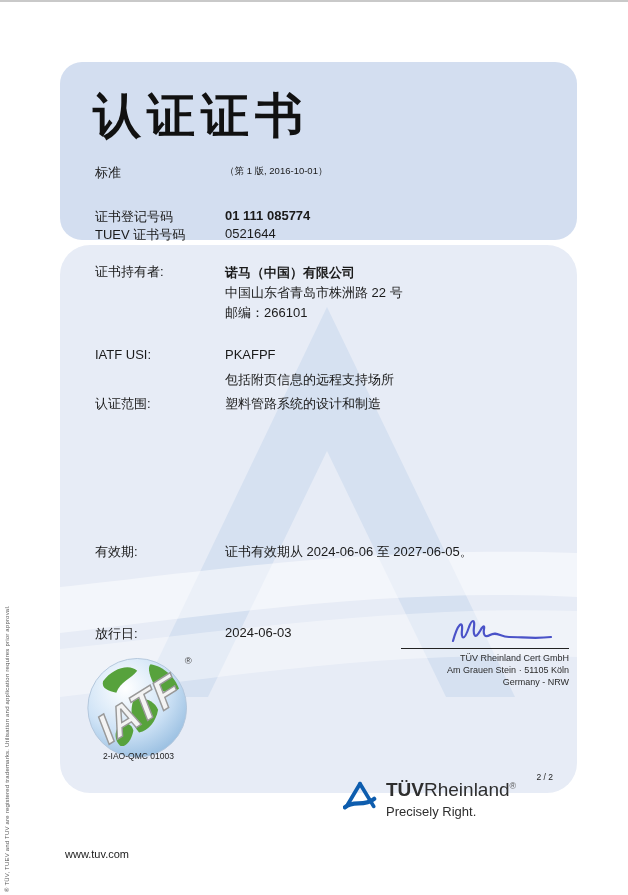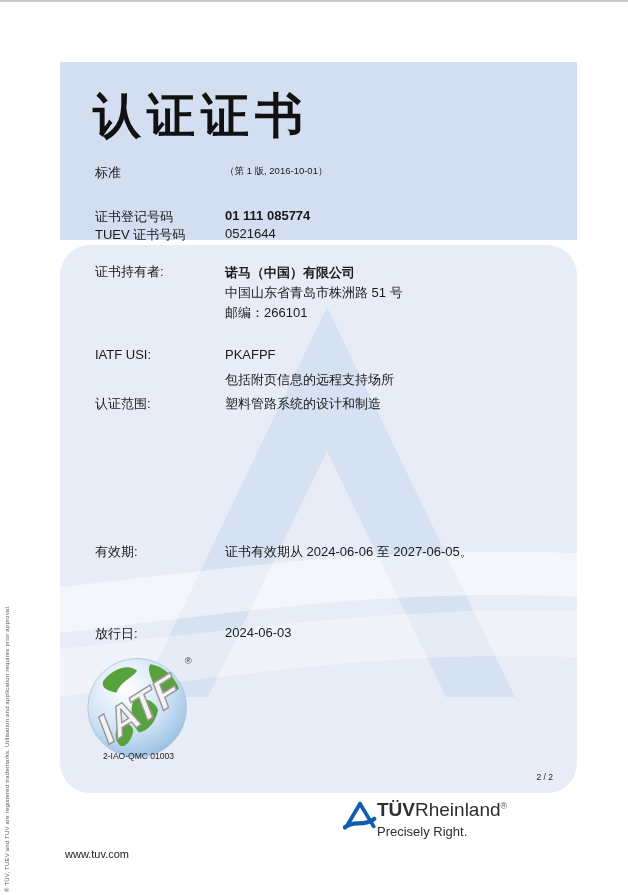--- a/index.html
+++ b/index.html
@@ -10,20 +10,21 @@
   .top-edge{position:absolute;left:0;top:0;width:628px;height:2px;background:#c9c9c9;}
   .side-note{
     position:absolute;left:4px;top:892px;width:345px;
     transform:rotate(-90deg);transform-origin:0 0;
     font-size:6px;color:#555;letter-spacing:.2px;white-space:nowrap;
   }
   
   .card-header{
     position:absolute;left:60px;top:62px;width:517px;height:178px;
     background:#d3def0;
+    border-radius:22px;
   }
   .card-body{
     position:absolute;left:60px;top:245px;width:517px;height:548px;
     background:#e7ecf6;
     border-radius:30px;
   }
   .title{
     position:absolute;left:33px;top:22px;margin:0;
     font-size:48px;font-weight:bold;letter-spacing:6px;color:#111;
   }
@@ -41,21 +42,21 @@
   .sig-block{position:absolute;right:8px;top:370px;width:172px;text-align:right;}
   .sig-svg{display:block;margin-left:auto;margin-right:2px;}
   .sig-line{border:none;border-top:1.4px solid #222;margin:1px 0 3px 0;width:168px;margin-left:auto;}
   .issuer-line{font-size:9px;line-height:1.35;color:#2b2b2b;}
   
   .iatf-logo{position:absolute;left:22px;top:404px;}
   .iatf-code{position:absolute;left:43px;top:506px;font-size:8.5px;color:#222;}
   .page-number{position:absolute;right:24px;top:527px;font-size:8.5px;color:#222;}
   
   .footer-website{position:absolute;left:65px;top:848px;font-size:11px;color:#1a1a1a;}
-  .footer-brand{position:absolute;left:343px;top:800px;display:flex;align-items:flex-start;justify-content:space-between;}
+  .footer-brand{position:absolute;left:343px;top:780px;display:flex;align-items:flex-start;gap:9px;justify-content:space-between;}
   .brand-text-col{display:flex;flex-direction:column;}
   .brand-line{font-size:19px;line-height:1.1;color:#2e2e2e;white-space:nowrap;}
   .brand-line .tuv{font-weight:bold;}
   .brand-line .reg{font-size:9px;vertical-align:super;color:#555;}
   .brand-tagline{font-size:13px;color:#2e2e2e;margin-top:3px;}
 </style>
 </head>
 <body>
 
 <div class="page">
@@ -89,21 +90,21 @@
     <svg class="watermark" viewBox="0 0 517 548" width="517" height="548">
       <path d="M267,62 L455,452 L386,452 L267,206 L148,452 L80,452 Z" fill="#d6e1f1" fill-rule="evenodd"></path>
       <path d="M0,342 C120,330 300,300 517,308 L517,352 C330,342 140,372 0,388 Z" fill="rgba(255,255,255,0.50)"></path>
       <path d="M0,404 C150,388 340,360 517,366 L517,412 C330,404 150,434 0,452 Z" fill="rgba(255,255,255,0.38)"></path>
     </svg>
 
     <div class="row" style="top:18px">
       <div class="label">证书持有者:</div>
       <div class="value">
         <div class="addr-line bold">诺马（中国）有限公司</div>
-        <div class="addr-line">中国山东省青岛市株洲路 51 号</div>
+        <div class="addr-line">中国山东省青岛市株洲路 22 号</div>
         <div class="addr-line">邮编：266101</div>
       </div>
     </div>
 
     <div class="row" style="top:102px">
       <div class="label">IATF USI:</div>
       <div class="value">PKAFPF</div>
     </div>
 
     <div class="row" style="top:126px">
@@ -119,20 +120,29 @@
     <div class="row" style="top:298px">
       <div class="label">有效期:</div>
       <div class="value">证书有效期从 2024-06-06 至 2027-06-05。</div>
     </div>
 
     <div class="row" style="top:380px">
       <div class="label">放行日:</div>
       <div class="value">2024-06-03</div>
     </div>
 
+    <div class="sig-block">
+      <svg class="sig-svg" width="120" height="32" viewBox="0 0 120 32">
+        <path d="M6,26 C11,8 16,5 15,15 C14,24 17,27 22,12 C25,4 28,4 27,12 C26,20 28,25 33,16 C35,12 38,9 37,14 C36,20 38,23 43,20 C50,16 53,22 62,22 C75,22 88,24 104,22" fill="none" stroke="#4a52c8" stroke-width="2.2" stroke-linecap="round"></path>
+      </svg>
+      <hr class="sig-line">
+      <div class="issuer-line">TÜV Rheinland Cert GmbH</div>
+      <div class="issuer-line">Am Grauen Stein · 51105 Köln</div>
+      <div class="issuer-line">Germany - NRW</div>
+    </div>
 
     <div class="iatf-logo">
       <svg width="118" height="112" viewBox="0 0 124 118">
         <defs>
           <radialGradient id="globeGrad" cx="38%" cy="30%" r="80%">
             <stop offset="0%" stop-color="#ffffff"></stop>
             <stop offset="55%" stop-color="#cfe3f6"></stop>
             <stop offset="100%" stop-color="#8fb8dd"></stop>
           </radialGradient>
         </defs>

